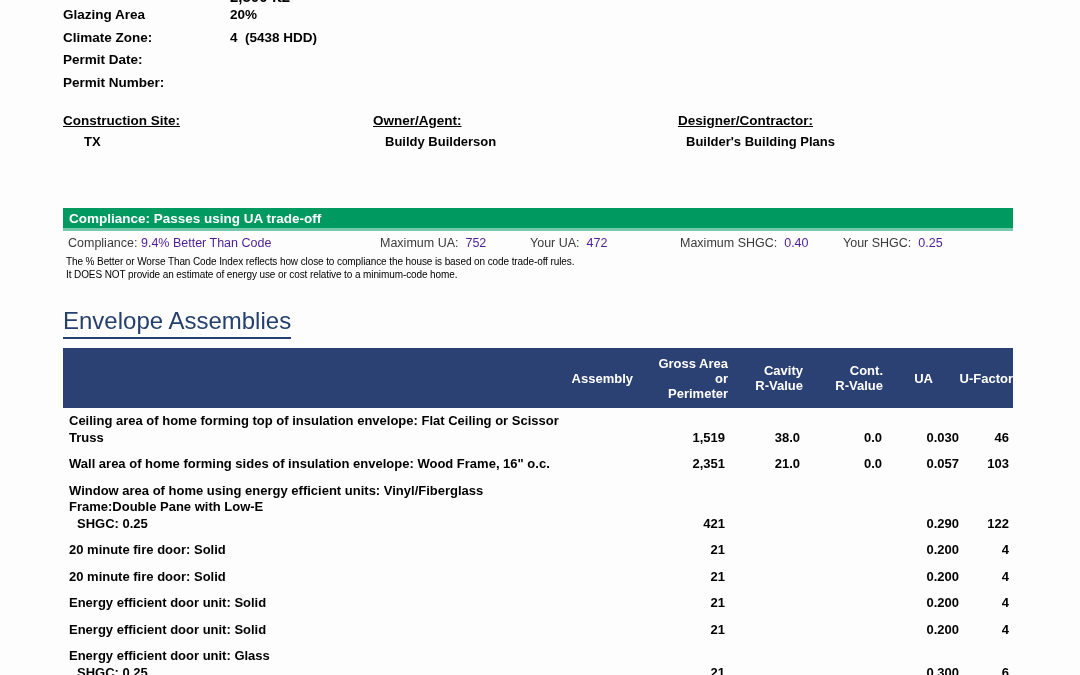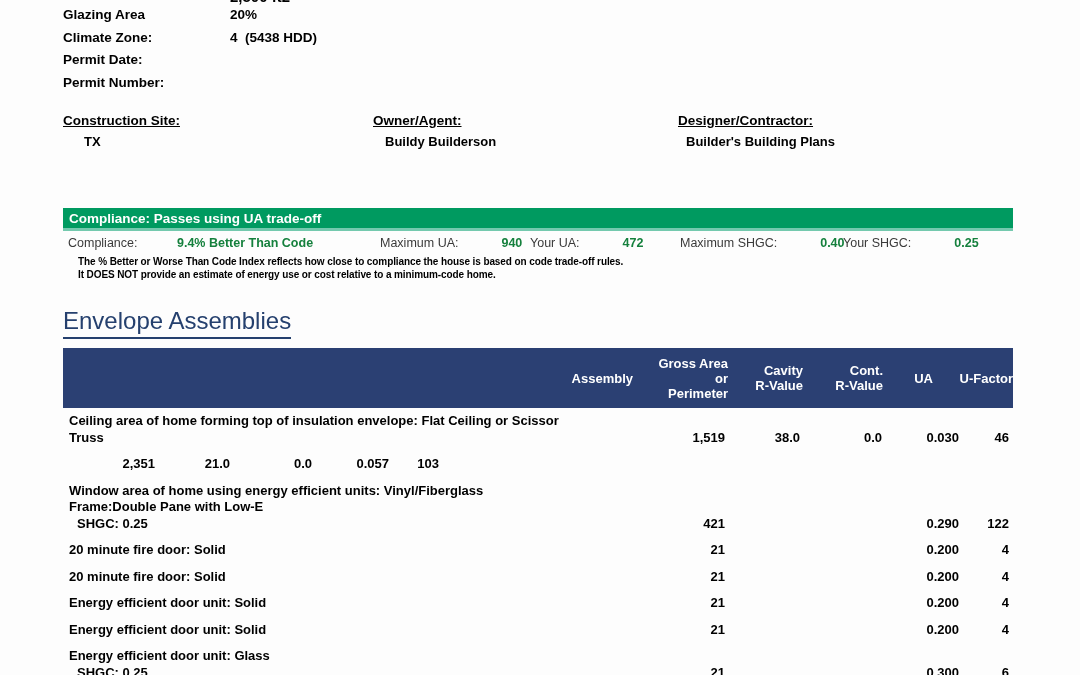--- a/index.html
+++ b/index.html
@@ -39,24 +39,24 @@
     position:absolute;left:63px;top:208px;width:950px;height:23px;
     box-sizing:border-box;background:var(--green);
     border-bottom:3px solid var(--teal);
     color:#fff;font-weight:bold;font-size:13.5px;line-height:21px;
     padding-left:6px;
   }
   
   .stats{position:absolute;top:236px;left:0;width:1080px;height:16px;font-size:12.5px;}
   .pair{position:absolute;top:0;white-space:pre;}
   .pair .sl{color:#3a3a3a;font-weight:normal;}
-  .pair .sv{color:#15803d;font-weight:bold;margin-left:36px;}
+  .pair .sv{color:#4c1d95;font-weight:normal;}
   .p0{left:68px;} .p1{left:380px;} .p2{left:530px;} .p3{left:680px;} .p4{left:843px;}
   
-  .notes{position:absolute;left:78px;top:256px;font-size:10px;font-weight:bold;line-height:12.5px;letter-spacing:-0.1px;}
+  .notes{position:absolute;left:66px;top:256px;font-size:10px;font-weight:normal;line-height:12.5px;letter-spacing:-0.1px;}
   
   .section-title{
     position:absolute;left:63px;top:307px;
     font-size:24px;color:var(--navy-heading);
     border-bottom:2px solid var(--navy-heading);padding-bottom:2px;
   }
   
   .table{position:absolute;left:63px;top:348px;width:950px;}
   .thead{display:flex;background:var(--navy);height:60px;color:#fff;font-weight:bold;font-size:13px;}
   .th{display:flex;flex-direction:column;justify-content:center;align-items:flex-end;line-height:15px;text-align:center;}
@@ -116,21 +116,21 @@
     <div class="contact c2">
       <div class="contact-title">Designer/Contractor:</div>
       <div class="contact-value">Builder's Building Plans</div>
     </div>
   </div>
 
   <div class="banner">Compliance: Passes using UA trade-off</div>
 
   <div class="stats">
     <span class="pair p0"><span class="sl">Compliance: </span><span class="sv">9.4% Better Than Code</span></span>
-    <span class="pair p1"><span class="sl">Maximum UA:  </span><span class="sv">940</span></span>
+    <span class="pair p1"><span class="sl">Maximum UA:  </span><span class="sv">752</span></span>
     <span class="pair p2"><span class="sl">Your UA:  </span><span class="sv">472</span></span>
     <span class="pair p3"><span class="sl">Maximum SHGC:  </span><span class="sv">0.40</span></span>
     <span class="pair p4"><span class="sl">Your SHGC:  </span><span class="sv">0.25</span></span>
   </div>
 
   <div class="notes">
     <div>The % Better or Worse Than Code Index reflects  how close to compliance the house is based on code trade-off rules.</div>
     <div>It DOES NOT provide an estimate of energy use or cost relative to a minimum-code home.</div>
   </div>
 
@@ -167,20 +167,23 @@
             <div class="aline">Ceiling area of home forming top of insulation envelope: Flat Ceiling or Scissor</div>
             <div class="aline">Truss</div>
           </div>
           <div class="td num c-gross">1,519</div>
           <div class="td num c-cavity">38.0</div>
           <div class="td num c-cont">0.0</div>
           <div class="td num c-ufactor">0.030</div>
           <div class="td num c-ua">46</div>
         </div>
         <div class="tr">
+          <div class="td c-assembly">
+            <div class="aline">Wall area of home forming sides of insulation envelope: Wood Frame, 16" o.c.</div>
+          </div>
           <div class="td num c-gross">2,351</div>
           <div class="td num c-cavity">21.0</div>
           <div class="td num c-cont">0.0</div>
           <div class="td num c-ufactor">0.057</div>
           <div class="td num c-ua">103</div>
         </div>
         <div class="tr">
           <div class="td c-assembly">
             <div class="aline">Window area of home using energy efficient units: Vinyl/Fiberglass</div>
             <div class="aline">Frame:Double Pane with Low-E</div>

